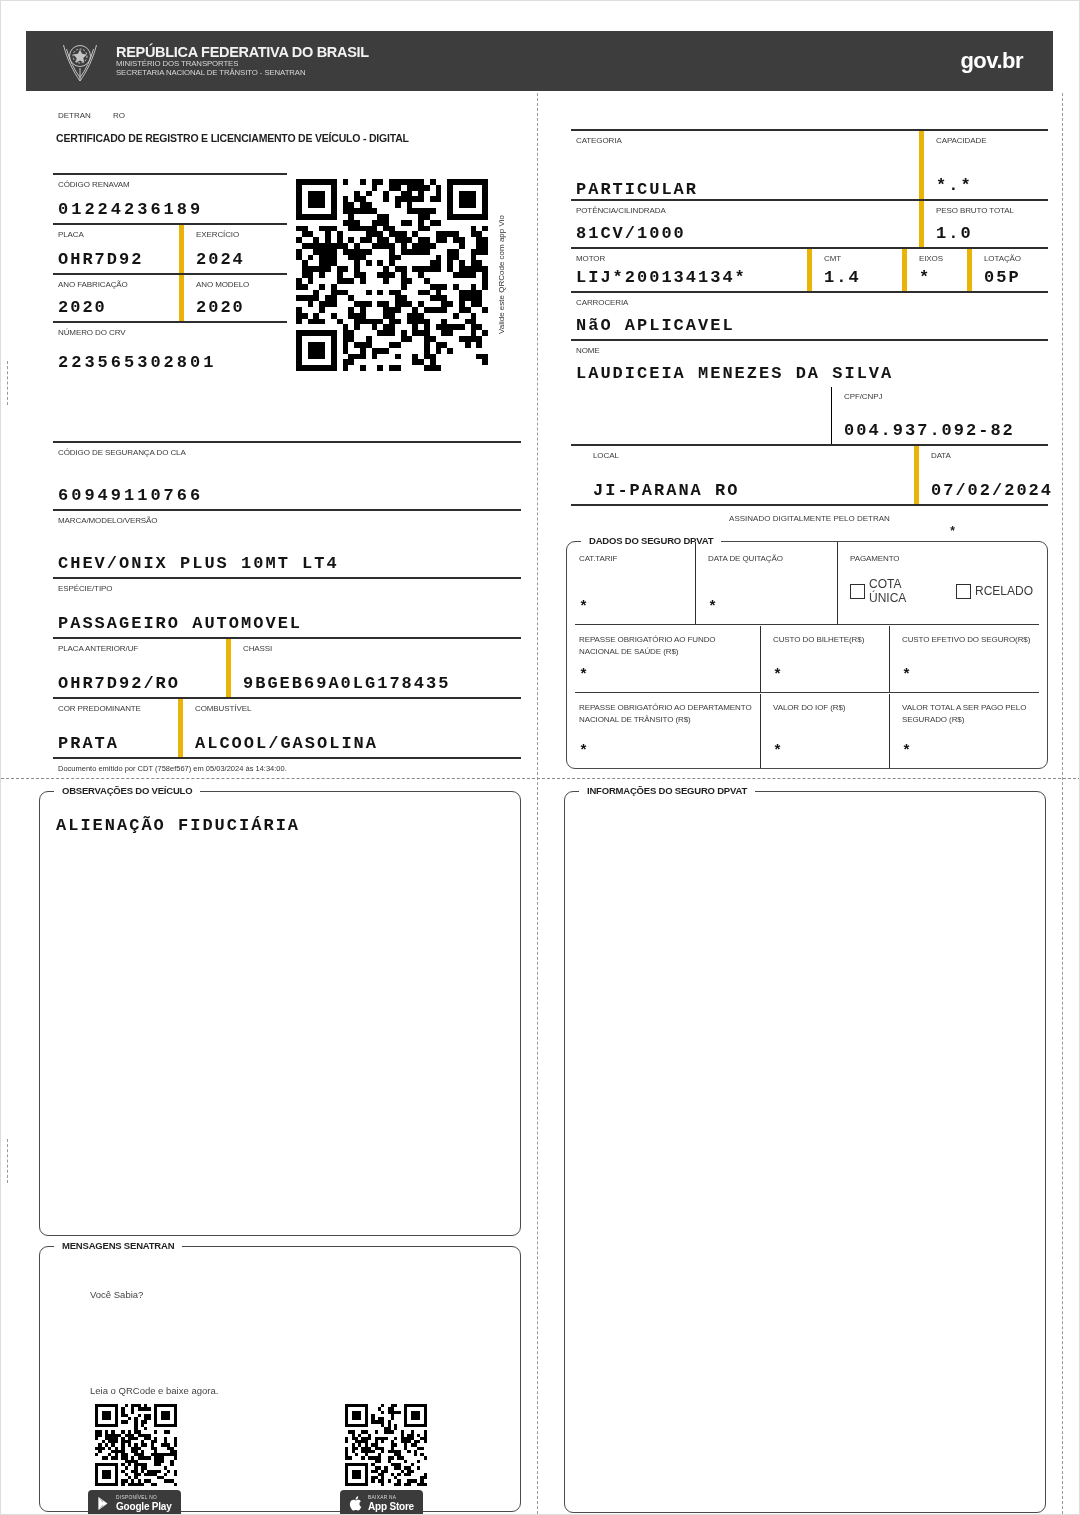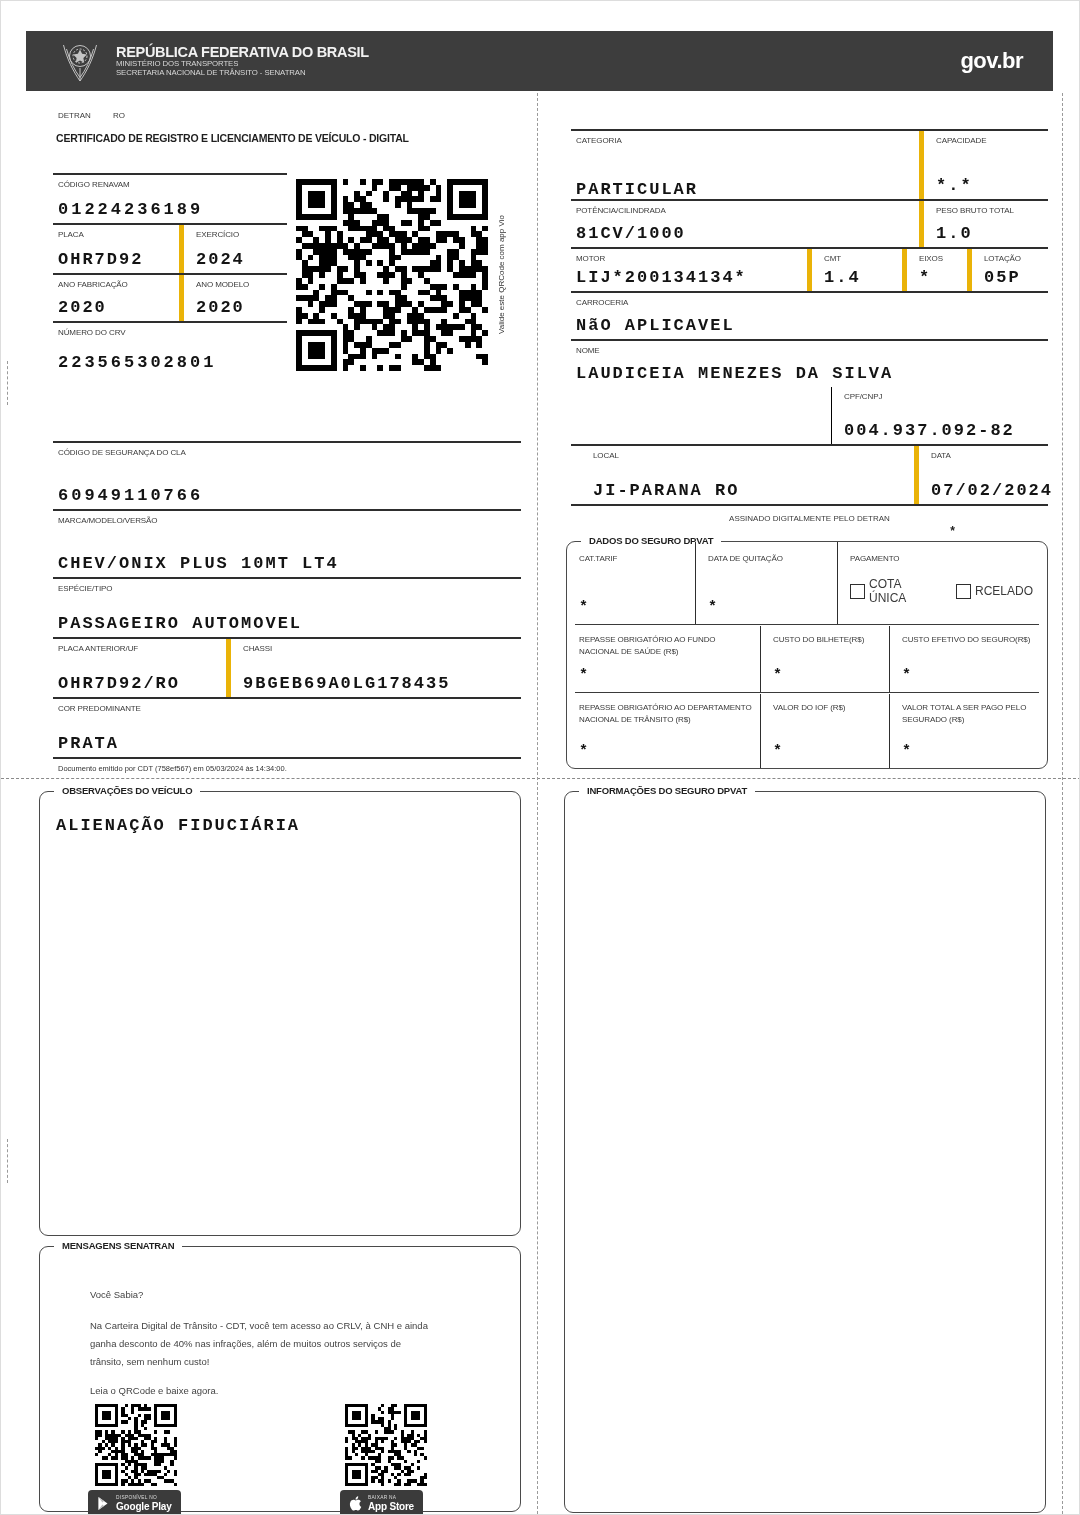--- a/index.html
+++ b/index.html
@@ -653,20 +653,24 @@
       </div>
     </div>
   </div>
 
   <div class="blk botline g-row4">
     <div class="cells">
       <div class="cell c-125">
         <div class="flabel">COR PREDOMINANTE</div>
         <div class="fvalue">PRATA</div>
       </div>
+      <div class="cell sep c-343l padl">
+        <div class="flabel">COMBUSTÍVEL</div>
+        <div class="fvalue">ALCOOL/GASOLINA</div>
+      </div>
     </div>
   </div>
 
   <div class="emission">Documento emitido por CDT (758ef567) em 05/03/2024 às 14:34:00.</div>
 
   <div class="blk r-cat">
     <div class="cells">
       <div class="cell c-348">
         <div class="flabel">CATEGORIA</div>
         <div class="fvalue high">PARTICULAR</div>
@@ -813,21 +817,20 @@
     <div class="obs-content">ALIENAÇÃO FIDUCIÁRIA</div>
   </div>
 
   <div class="rbox info">
     <div class="box-title">INFORMAÇÕES DO SEGURO DPVAT</div>
   </div>
 
   <div class="rbox msg">
     <div class="box-title">MENSAGENS SENATRAN</div>
     <div class="msg-greet">Você Sabia?</div>
-    <div class="msg-body">Na Carteira Digital de Trânsito - CDT, você tem acesso ao CRLV, à CNH e ainda ganha desconto de 40% nas infrações, além de muitos outros serviços de trânsito, sem nenhum custo!</div>
     <div class="msg-cta">Leia o QRCode e baixe agora.</div>
     <div class="qr-s1 qr"><svg xmlns="http://www.w3.org/2000/svg" viewBox="0 0 25 25" width="100%" height="100%" shape-rendering="crispEdges">
           <rect width="25" height="25" fill="#fff"></rect>
           <rect x="9" y="0" width="1" height="1"></rect>
           <rect x="11" y="0" width="1" height="1"></rect>
           <rect x="12" y="0" width="1" height="1"></rect>
           <rect x="13" y="0" width="1" height="1"></rect>
           <rect x="15" y="0" width="1" height="1"></rect>
           <rect x="8" y="1" width="1" height="1"></rect>
           <rect x="11" y="1" width="1" height="1"></rect>

